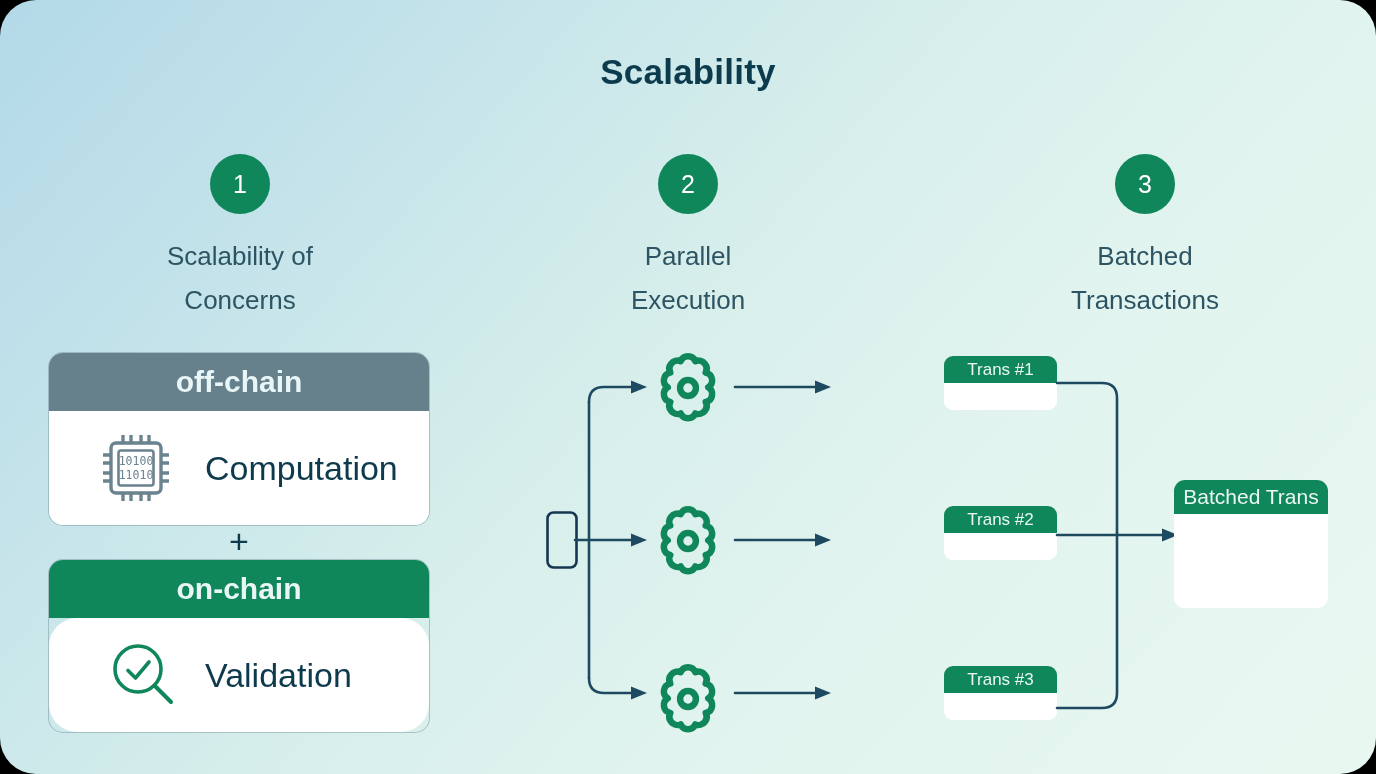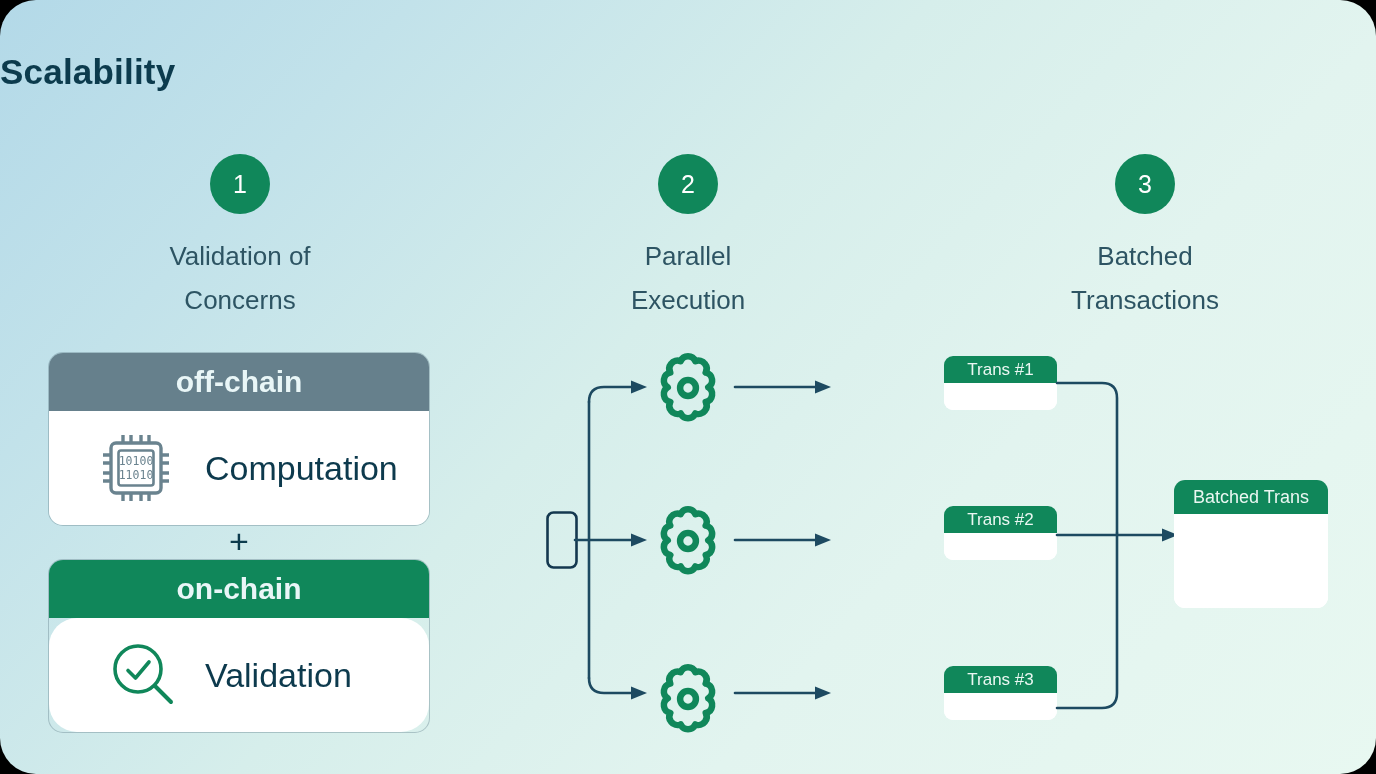--- a/index.html
+++ b/index.html
@@ -6,21 +6,21 @@
   body{font-family:"Liberation Sans","DejaVu Sans",sans-serif;}
   #canvas{
     position:relative;width:1376px;height:774px;overflow:hidden;
     border-radius:36px;
     background:linear-gradient(132deg,#b3d9e8 0%,#c2e2ea 20%,#d6eeeb 45%,#e2f4ef 68%,#e8f8f1 100%);
   }
   .abs{position:absolute;}
 
   
   #title{
-    left:0;top:52px;width:1376px;text-align:left;
+    left:0;top:52px;width:1376px;text-align:center;
     font-size:35px;font-weight:bold;color:#0c3b4d;letter-spacing:.2px;
   }
 
   
   .step-badge{
     width:60px;height:60px;border-radius:50%;
     background:#10875a;color:#fff;
     display:flex;align-items:center;justify-content:center;
     font-size:25px;font-weight:400;
   }
@@ -53,37 +53,37 @@
   }
 
   
   .trans-card{width:113px;height:54px;border-radius:9px;overflow:hidden;
     display:flex;flex-direction:column;background:#fff;}
   .trans-card .card-head{height:27px;font-size:17px;font-weight:400;background:#10875a;color:#eaf7f2;}
   .trans-card .card-body{background:#fff;}
 
   .batched-card{width:154px;height:128px;border-radius:11px;overflow:hidden;
     display:flex;flex-direction:column;background:#fff;}
-  .batched-card .card-head{height:34px;font-size:18px;font-weight:400;background:#10875a;color:#eaf7f2;}
+  .batched-card .card-head{height:34px;font-size:21px;font-weight:400;background:#10875a;color:#eaf7f2;}
 
   svg{display:block;overflow:visible;}
 </style>
 </head>
 <body>
 
 <div id="canvas">
 
   <div class="abs" id="title">Scalability</div>
 
   <div class="abs" style="left:70px;top:154px;width:340px;display:flex;flex-direction:column;align-items:center;">
     <div class="step-badge">
       <span>1</span>
     </div>
     <div class="step-title" style="margin-top:20px;">
-      <div>Validation of</div>
+      <div>Scalability of</div>
       <div>Concerns</div>
     </div>
   </div>
 
   <div class="abs" style="left:518px;top:154px;width:340px;display:flex;flex-direction:column;align-items:center;">
     <div class="step-badge">
       <span>2</span>
     </div>
     <div class="step-title" style="margin-top:20px;">
       <div>Parallel</div>

